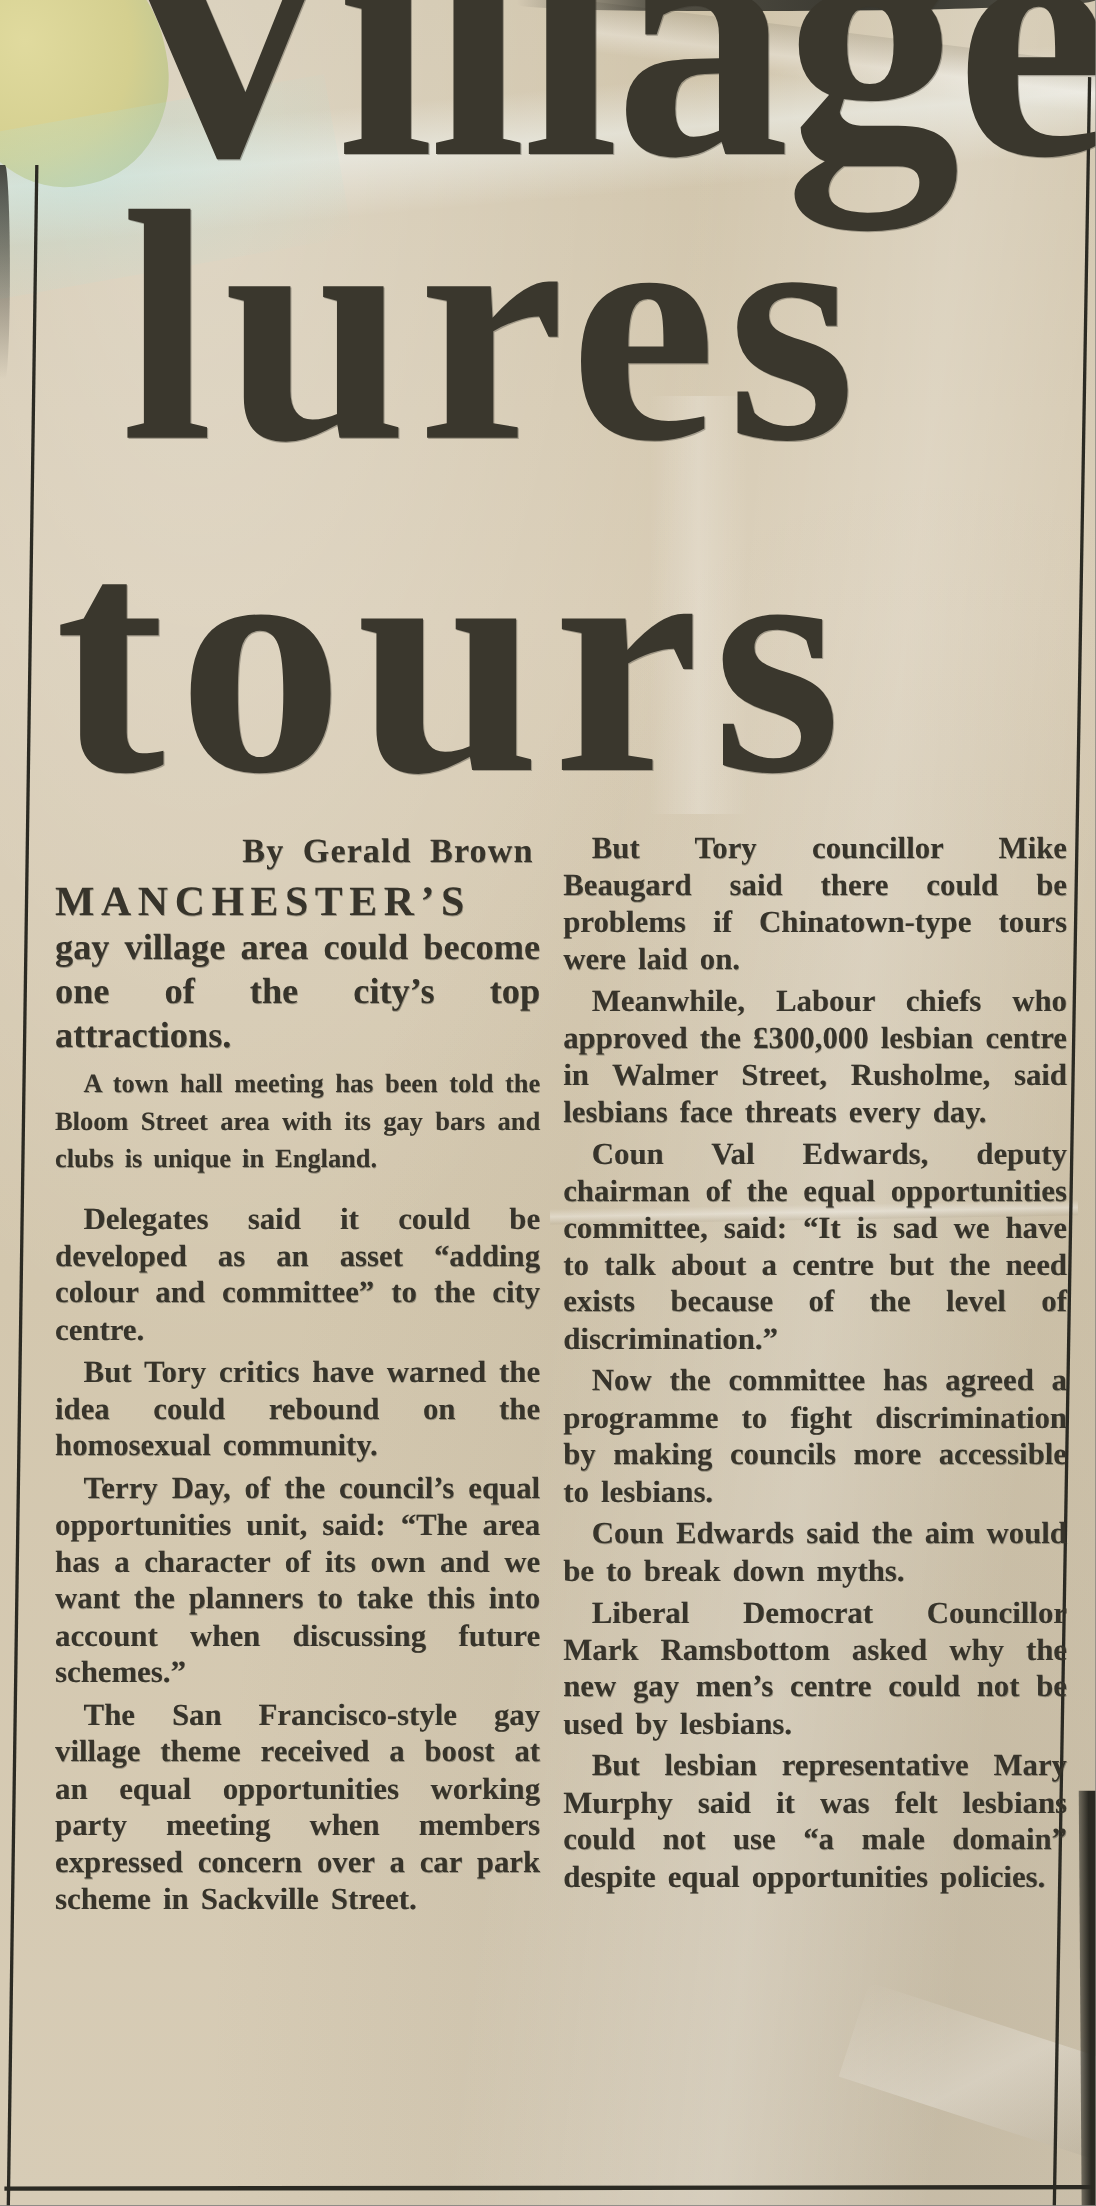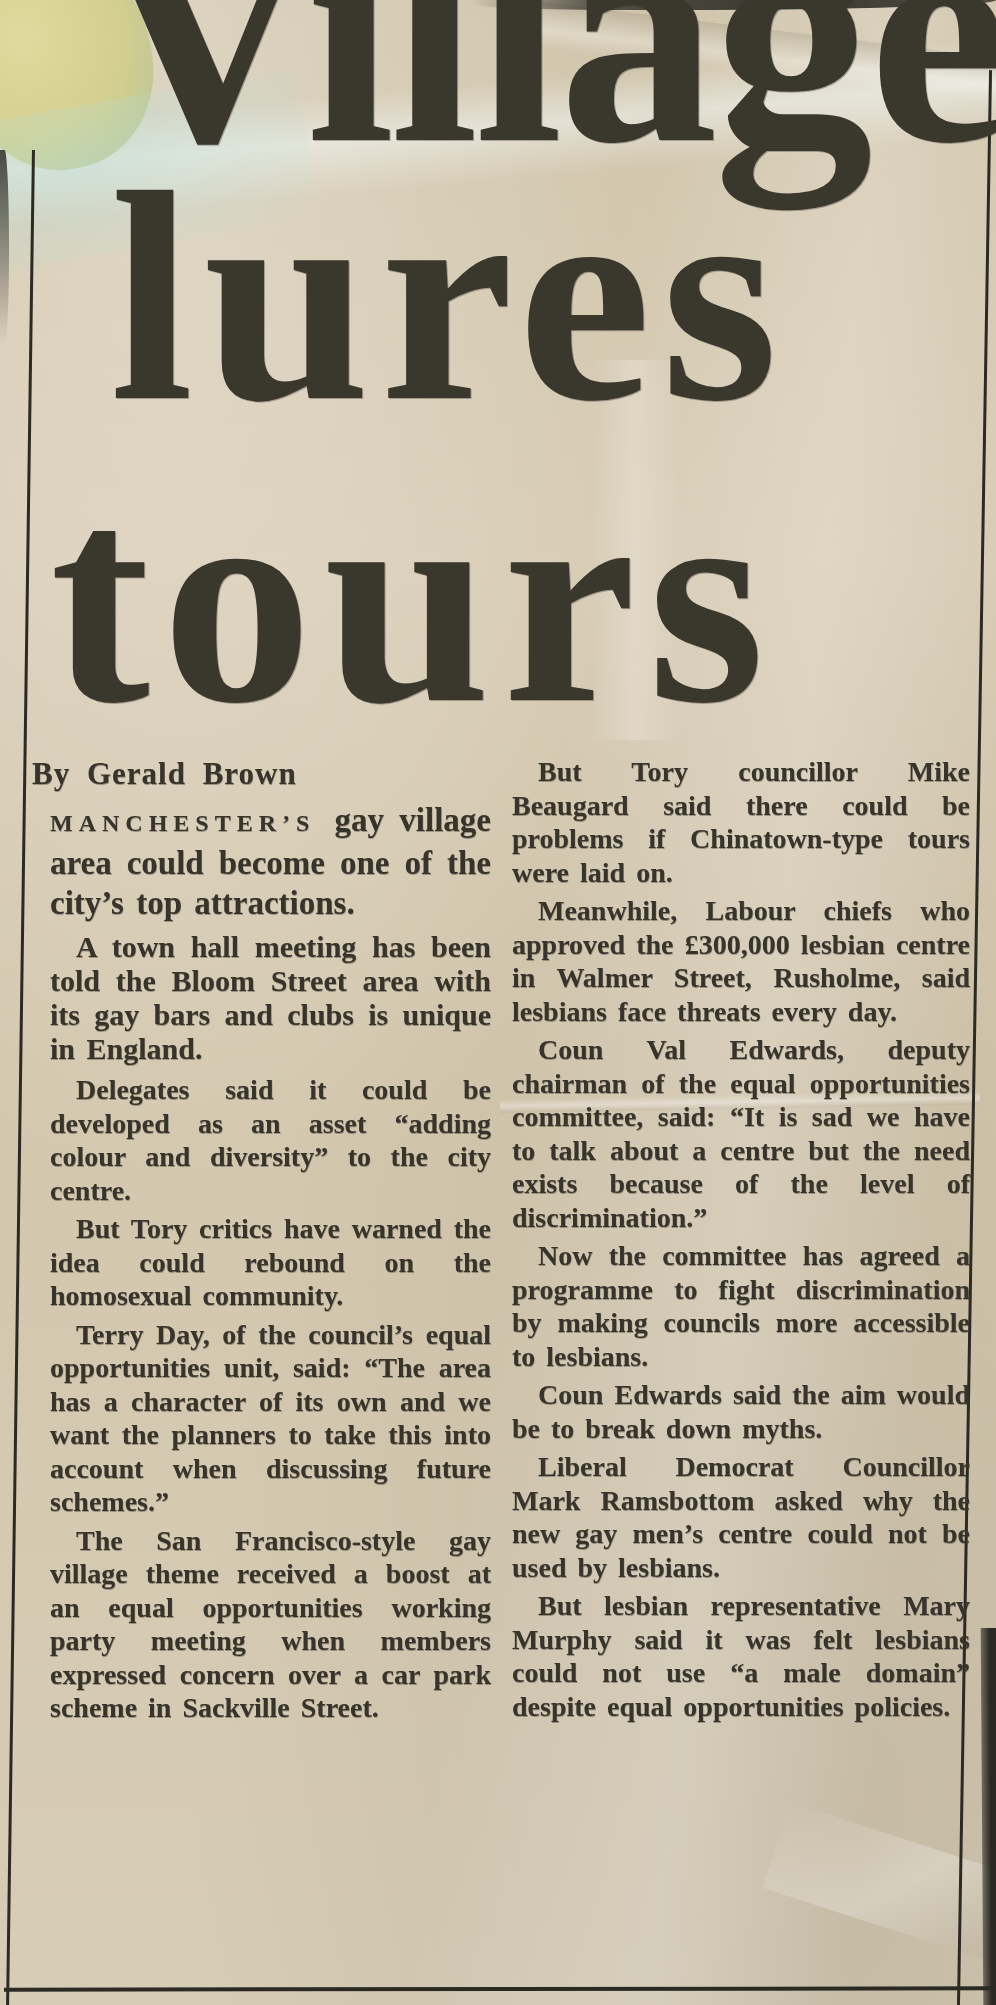--- a/index.html
+++ b/index.html
@@ -83,35 +83,35 @@
   .hl{
     position:absolute;font-weight:bold;line-height:1;white-space:nowrap;
     color:#3a372d;
     text-shadow:1px 1px 0 rgba(58,55,45,.35);
   }
   .hl-village{left:92px;top:-126px;font-size:318px;letter-spacing:-4px;}
   .hl-lures{left:62px;top:147px;font-size:300px;letter-spacing:10px;margin-left:48px;}
   .hl-tours{left:50px;top:449px;font-size:300px;letter-spacing:12px;}
   
   .byline{
-    position:absolute;left:32px;top:756px;width:441px;
-    text-align:left;font-size:31px;font-weight:bold;
+    position:absolute;left:44px;top:756px;width:441px;
+    text-align:right;font-size:31px;font-weight:bold;
     letter-spacing:1px;word-spacing:8px;
     text-shadow:.5px .5px 0 rgba(55,52,43,.4);
   }
   .col{
     position:absolute;text-align:justify;font-weight:bold;
     text-shadow:.5px .5px 0 rgba(55,52,43,.38);
   }
   .col-left{left:50px;top:800px;width:441px;}
   .col-right{left:512px;top:755px;width:458px;}
   .col p{margin:0 0 5px;word-spacing:4px;}
   .col p.lead{font-size:33px;line-height:40px;text-indent:0;margin-bottom:7px;}
-  .col p.lead .caps{font-size:24px;letter-spacing:6px;}
-  .col p.sublead{font-size:30px;line-height:34px;text-indent:26px;margin-bottom:7px;}
+  .col p.lead .caps{font-size:38px;letter-spacing:6px;}
+  .col p.sublead{font-size:24px;line-height:34px;text-indent:26px;margin-bottom:21px;}
   .col p.body{font-size:28px;line-height:33.5px;text-indent:26px;}
 </style>
 </head>
 <body>
 
 <div class="page">
 
   <div class="scan-highlight"></div>
   <div class="crease crease-1"></div>
   <div class="crease crease-2"></div>
@@ -130,21 +130,21 @@
 
   <div class="hl hl-village">Village</div>
   <div class="hl hl-lures">lures</div>
   <div class="hl hl-tours">tours</div>
 
   <div class="byline">By Gerald Brown</div>
 
   <div class="col col-left" id="col-left">
       <p class="lead"><span class="caps">MANCHESTER’S </span>gay village area could become one of the city’s top attractions.</p>
       <p class="sublead">A town hall meeting has been told the Bloom Street area with its gay bars and clubs is unique in England.</p>
-      <p class="body">Delegates said it could be developed as an asset “adding colour and diversity” to the city centre.</p>
+      <p class="body">Delegates said it could be developed as an asset “adding colour and committee” to the city centre.</p>
       <p class="body">But Tory critics have warned the idea could rebound on the homosexual community.</p>
       <p class="body">Terry Day, of the council’s equal opportunities unit, said: “The area has a character of its own and we want the planners to take this into account when discussing future schemes.”</p>
       <p class="body">The San Francisco-style gay village theme received a boost at an equal opportunities working party meeting when members expressed concern over a car park scheme in Sackville Street.</p>
     </div>
   <div class="col col-right" id="col-right">
       <p class="body">But Tory councillor Mike Beaugard said there could be problems if Chinatown-type tours were laid on.</p>
       <p class="body">Meanwhile, Labour chiefs who approved the £300,000 lesbian centre in Walmer Street, Rusholme, said lesbians face threats every day.</p>
       <p class="body">Coun Val Edwards, deputy chairman of the equal opportunities committee, said: “It is sad we have to talk about a centre but the need exists because of the level of discrimination.”</p>
       <p class="body">Now the committee has agreed a programme to fight discrimination by making councils more accessible to lesbians.</p>
       <p class="body">Coun Edwards said the aim would be to break down myths.</p>

